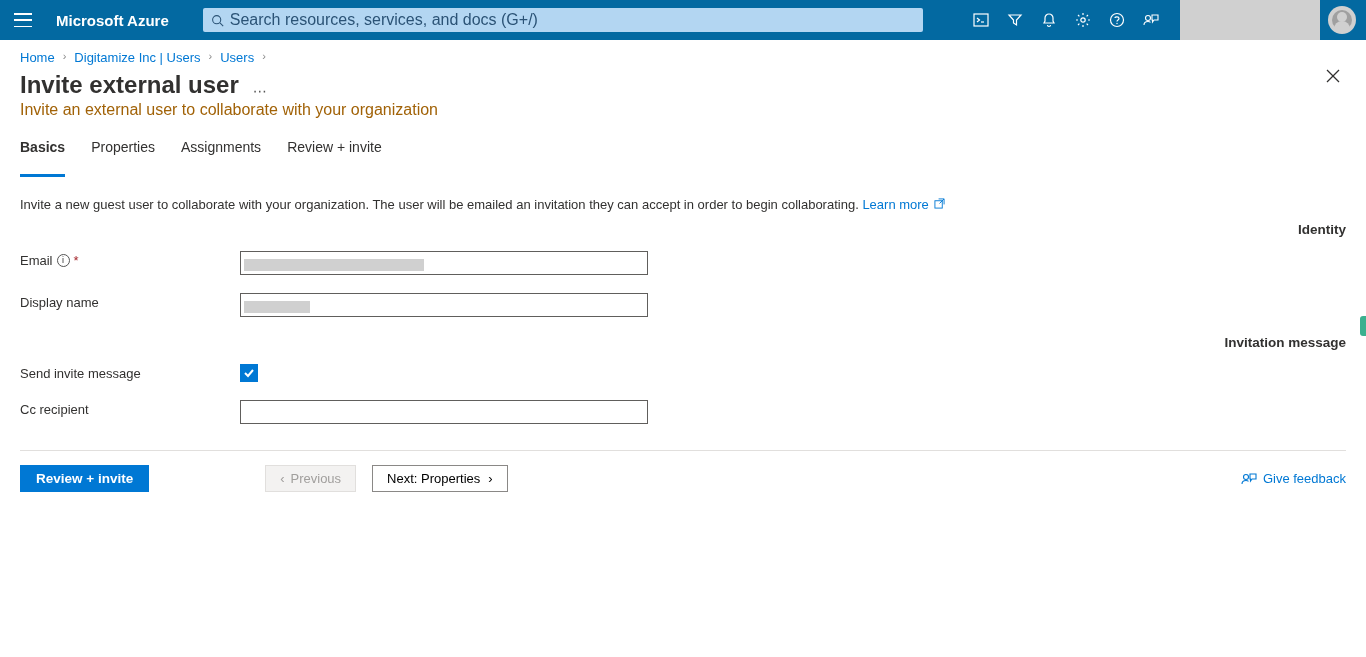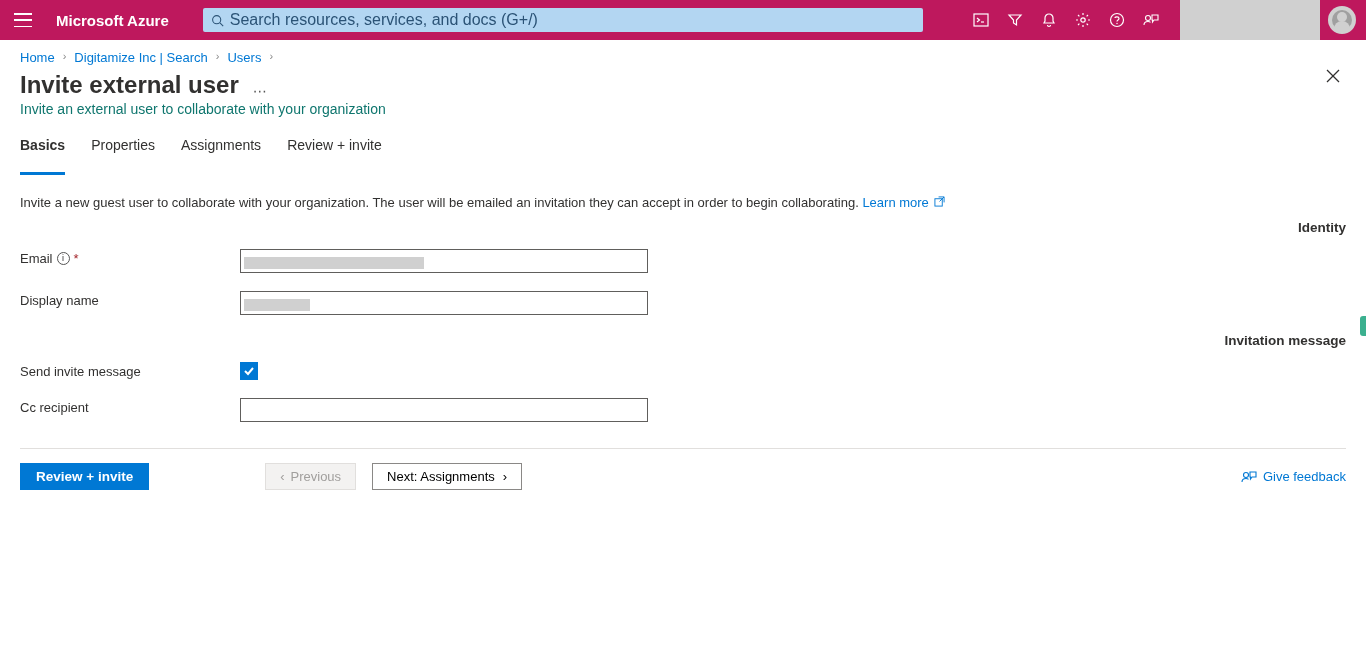--- a/index.html
+++ b/index.html
@@ -1,21 +1,21 @@
 <!DOCTYPE html>
 <html><head>
 <meta charset="utf-8">
 <style>
   * { box-sizing: border-box; margin: 0; padding: 0; }
   body { font-family: 'Segoe UI', sans-serif; font-size: 13px; color: #323130; background: #fff; width: 1366px; height: 657px; overflow: hidden; position: relative; }
 
   
   .header {
     height: 40px;
-    background: #be185d;
+    background: #0369a1;
     display: flex;
     align-items: center;
     padding: 0 10px 0 14px;
     color: #fff;
   }
   .hamburger { width: 18px; height: 14px; display: flex; flex-direction: column; justify-content: space-between; cursor: pointer; margin-right: 24px; }
   .hamburger div { height: 1.5px; background: #fff; }
   .brand { font-weight: 600; font-size: 15px; margin-right: 34px; white-space: nowrap; }
   .search-wrap {
     flex: 0 0 720px;
@@ -42,21 +42,21 @@
   
   .breadcrumb { padding: 10px 20px 0 20px; font-size: 13px; display: flex; align-items: flex-start; gap: 8px; }
   .breadcrumb a { color: #0078d4; text-decoration: none; cursor: pointer; }
   .breadcrumb .chev { color: #888; font-size: 11px; }
 
   
   .title-row { padding: 6px 20px 2px 20px; display: flex; align-items: flex-end; gap: 14px; position: relative; }
   .page-title { font-size: 24px; font-weight: 600; }
   .ellipsis { color: #555; cursor: pointer; font-size: 14px; }
   .close-x { position: absolute; right: 26px; top: 4px; cursor: pointer; }
-  .subtitle { padding: 0 20px 14px 20px; font-size: 14px; color: #0f766e; }
+  .subtitle { padding: 0 20px 14px 20px; font-size: 16px; color: #a16207; }
 
   
   .tabs { display: flex; gap: 26px; padding: 0 20px; border-bottom: none; }
   .tab { padding: 6px 0 22px 0; font-size: 14px; cursor: pointer; position: relative; }
   .tab.active { font-weight: 600; color: #323130; }
   .tab.active::after { content: ""; position: absolute; bottom: 0; left: 0; right: 0; height: 3px; background: #0078d4; }
 
   
   .content { padding: 20px 20px 0 20px; }
   .intro { font-size: 13px; margin-bottom: 10px; }
@@ -160,21 +160,21 @@
   </div>
   <div class="header-right-box"></div>
   <div class="avatar">
       <div class="avatar-inner"></div>
     </div>
 </div>
 
 <div class="breadcrumb">
   <a>Home</a>
   <span class="chev">›</span>
-  <a>Digitamize Inc | Search</a>
+  <a>Digitamize Inc | Users</a>
   <span class="chev">›</span>
   <a>Users</a>
   <span class="chev">›</span>
 </div>
 
 <div class="title-row">
   <div class="page-title">Invite external user</div>
   <div class="ellipsis">⋯</div>
   <div class="close-x">
     <svg width="14" height="14" viewBox="0 0 14 14">
@@ -248,21 +248,21 @@
 
 <div class="divider"></div>
 
 <div class="bottom-bar">
   <button class="btn-primary">Review + invite</button>
   <button class="btn-prev">
     <span>‹</span>
     <span>Previous</span>
   </button>
   <button class="btn-next">
-    <span>Next: Assignments</span>
+    <span>Next: Properties</span>
     <span>›</span>
   </button>
   <div class="feedback">
     <svg width="16" height="16" viewBox="0 0 16 16" fill="none">
         <circle cx="5" cy="6" r="2.5" stroke="#0078d4" stroke-width="1.1"></circle>
         <path d="M1 13 C1 10.5 3 9.5 5 9.5 C6 9.5 7 9.8 7.5 10.3" stroke="#0078d4" stroke-width="1.1" fill="none"></path>
         <path d="M9 3 L15 3 L15 8 L11 8 L9.5 10 L9.5 8 L9 8 Z" stroke="#0078d4" stroke-width="1.1" fill="none"></path>
       </svg>
     <span>Give feedback</span>
   </div>

